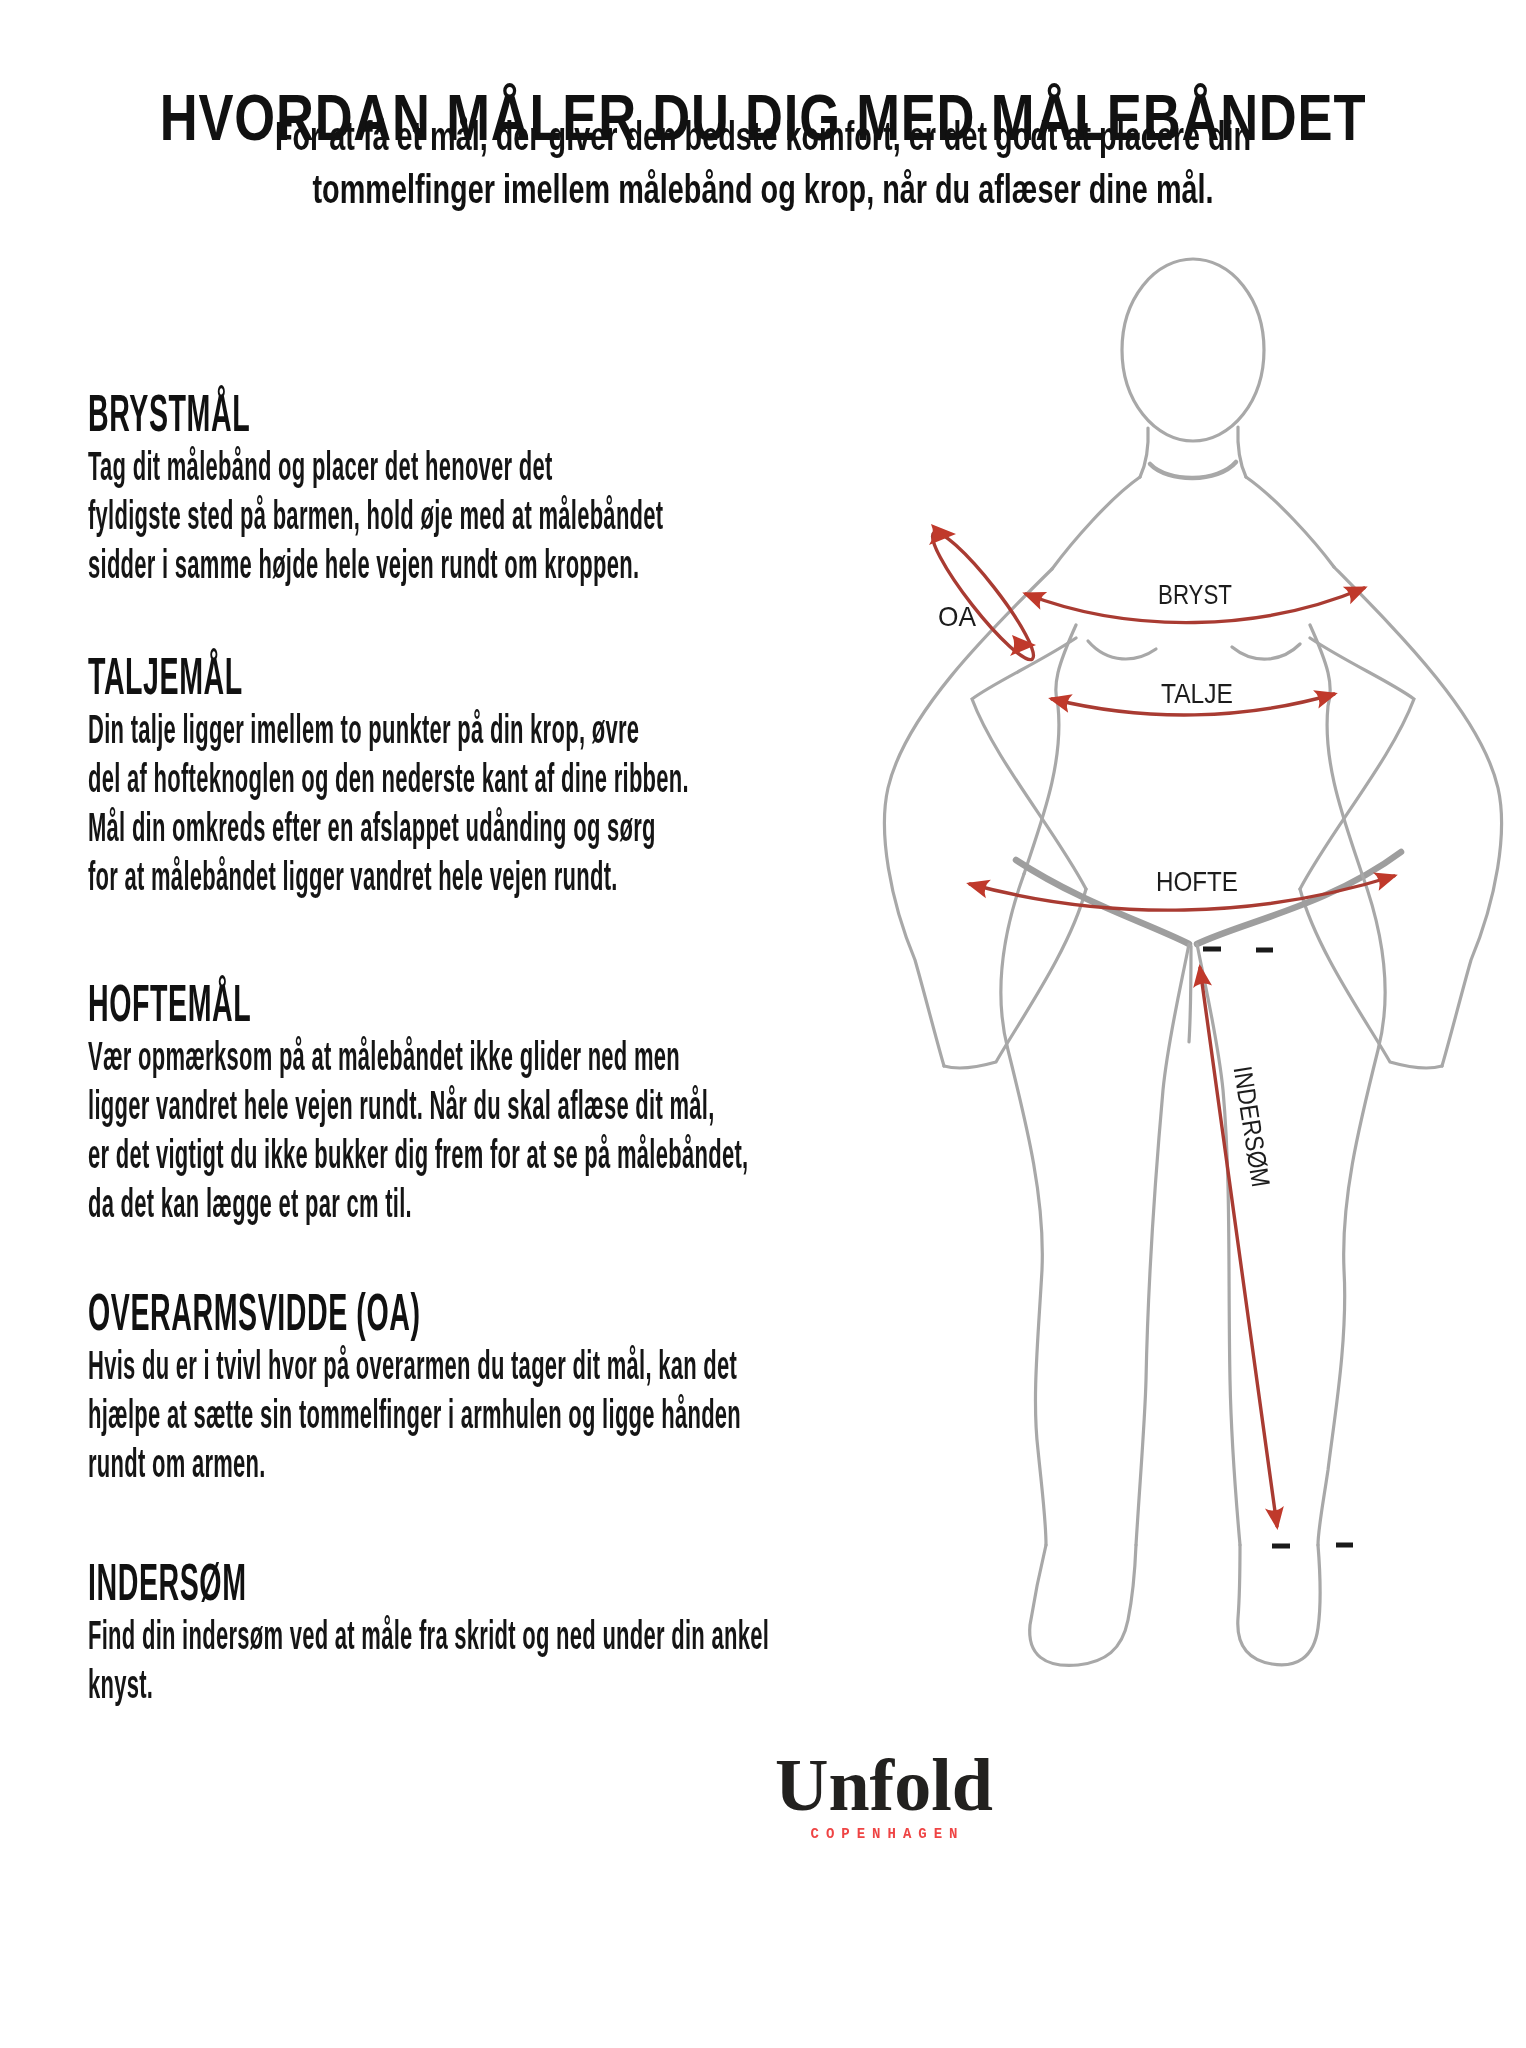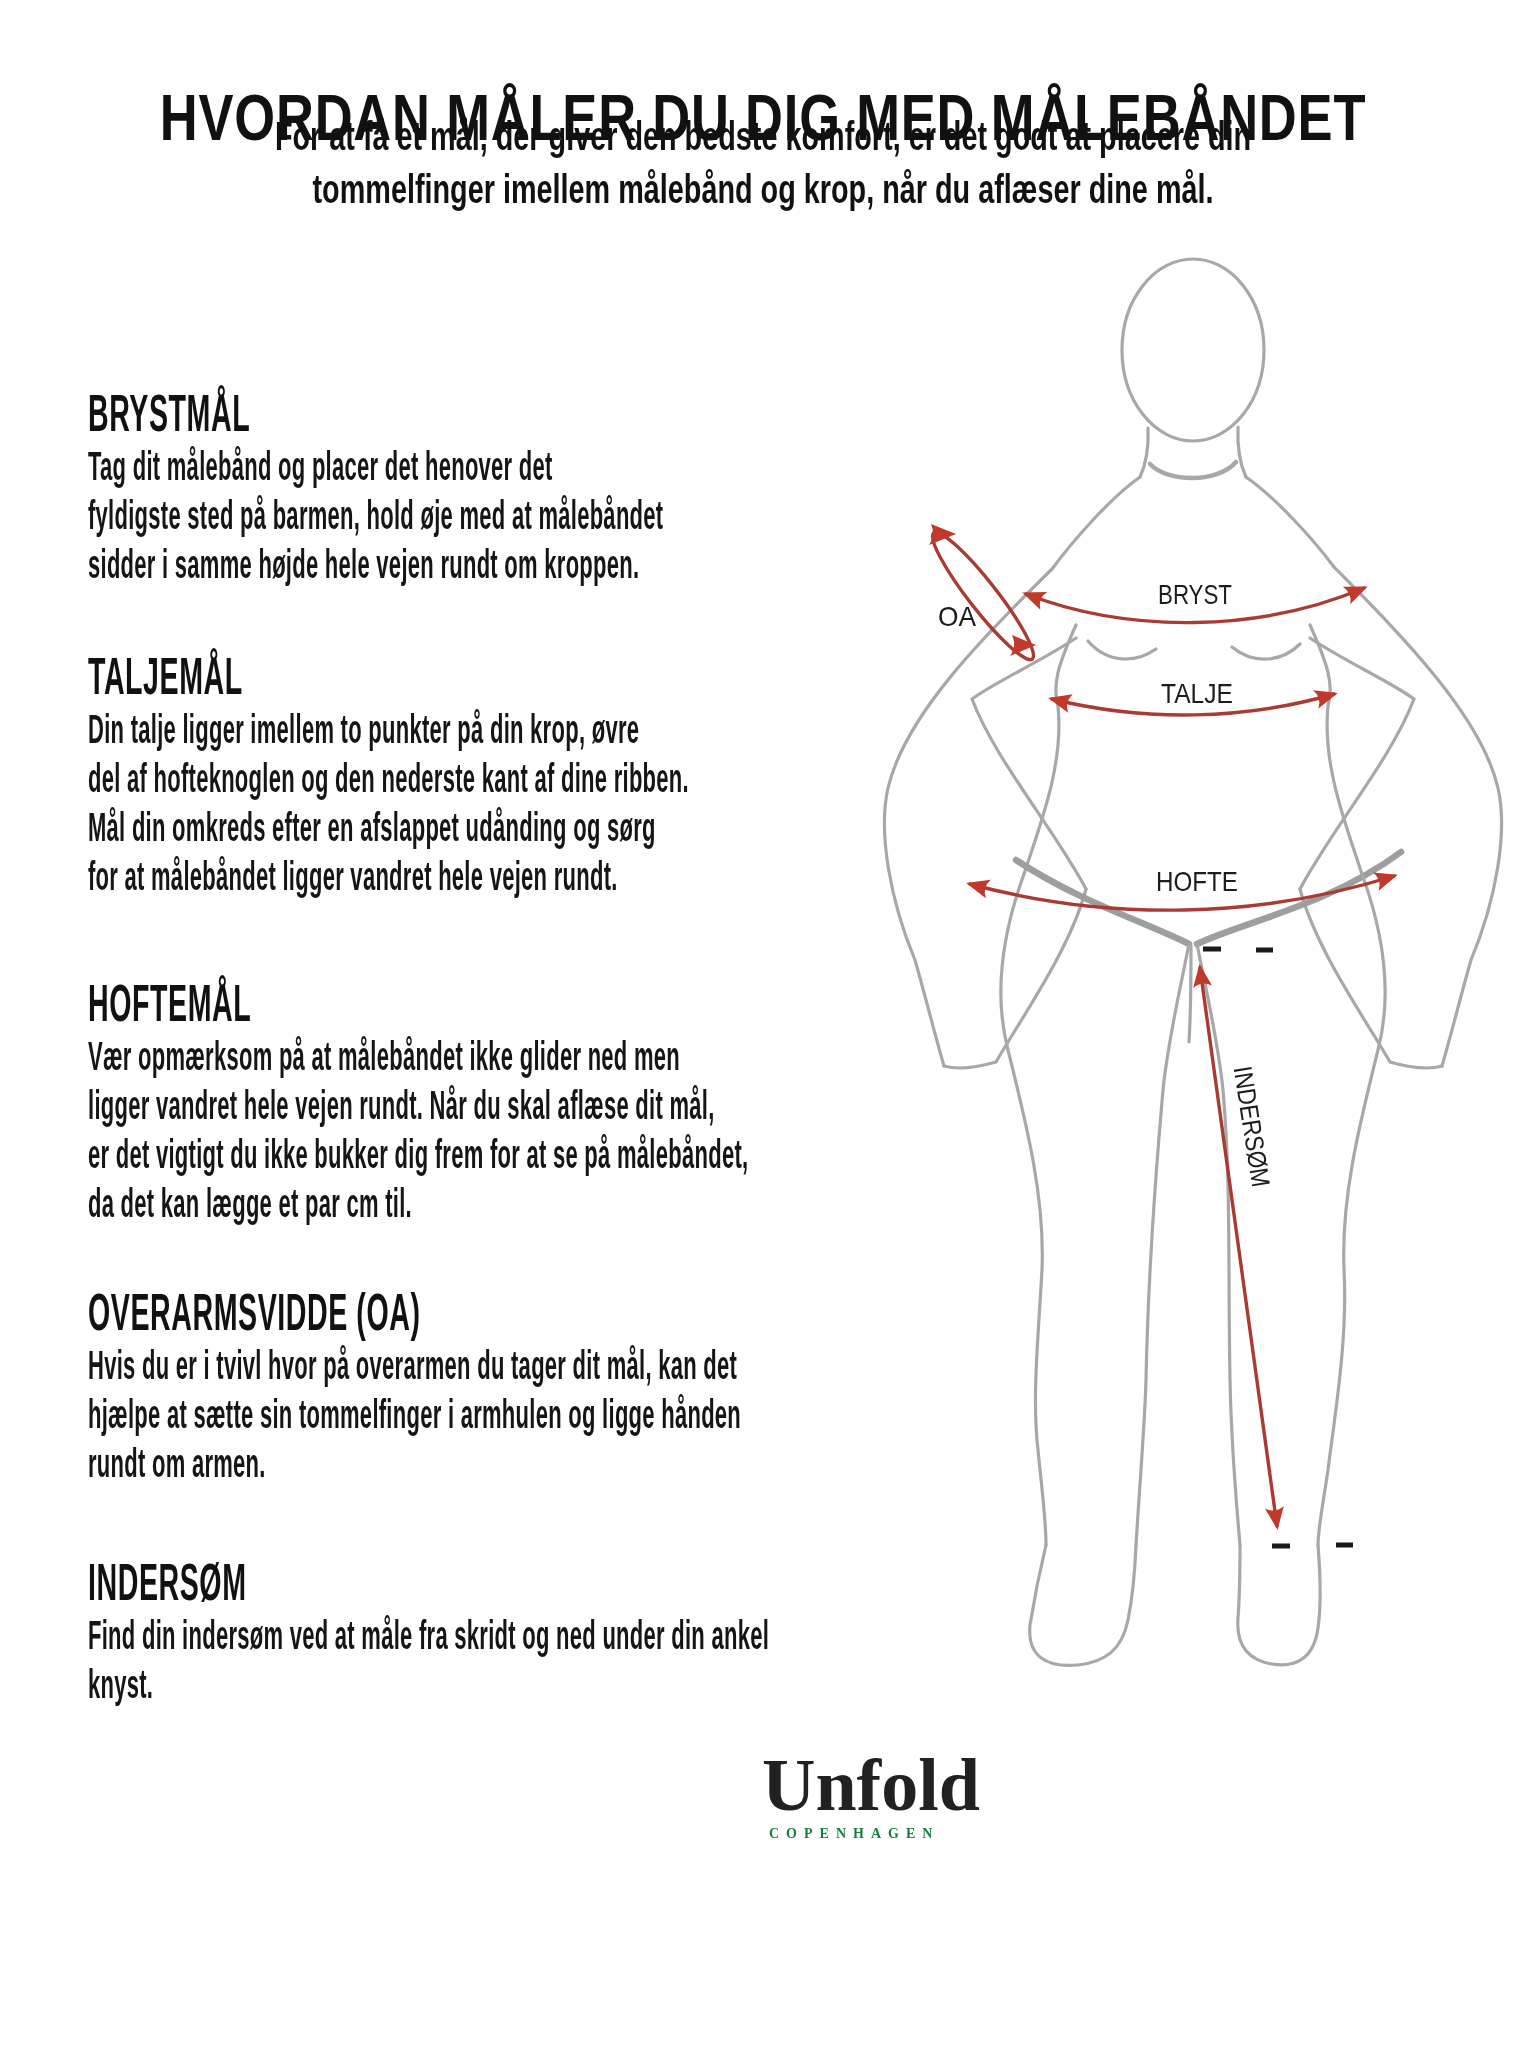--- a/index.html
+++ b/index.html
@@ -36,28 +36,28 @@
   .sec-oa{top:1284px;} .sec-indersom{top:1554px;}
   
   .figure{position:absolute;top:0;left:0;}
   .gray{stroke:#a8a8a8;stroke-width:3.2;fill:none;stroke-linecap:round;}
   .gray-thick{stroke:#9e9e9e;stroke-width:6.5;fill:none;stroke-linecap:round;}
   .red{stroke:#a93b32;stroke-width:3.4;fill:none;stroke-linecap:round;}
   .redfill{fill:#c0392b;stroke:none;}
   .blk{stroke:#1a1a1a;stroke-width:5;fill:none;}
   .dlabel{font-family:"Liberation Sans",sans-serif;fill:#1c1c1c;font-size:28px;}
   
-  .logo{position:absolute;top:1748px;left:762px;width:244px;}
+  .logo{position:absolute;top:1748px;left:762px;width:244px;text-align:center;}
   .logo-name{
     font-family:"Liberation Serif",serif;font-size:74px;font-weight:600;
     color:#22211f;line-height:74px;
   }
   .logo-city{
-    font-family:Liberation Serif, serif;font-size:14px;font-weight:700;
-    letter-spacing:7px;color:#15803d;margin-top:4px;padding-left:7px;
+    font-family:Liberation Mono, monospace;font-size:14px;font-weight:700;
+    letter-spacing:7px;color:#ef4444;margin-top:4px;padding-left:7px;
   }
 </style>
 </head>
 <body>
 
 <div class="page">
 
   <svg class="figure" width="1526" height="2048" viewBox="0 0 1526 2048">
     <defs>
       <marker id="ah" markerUnits="userSpaceOnUse" markerWidth="34" markerHeight="34" refX="26" refY="17" orient="auto-start-reverse">

